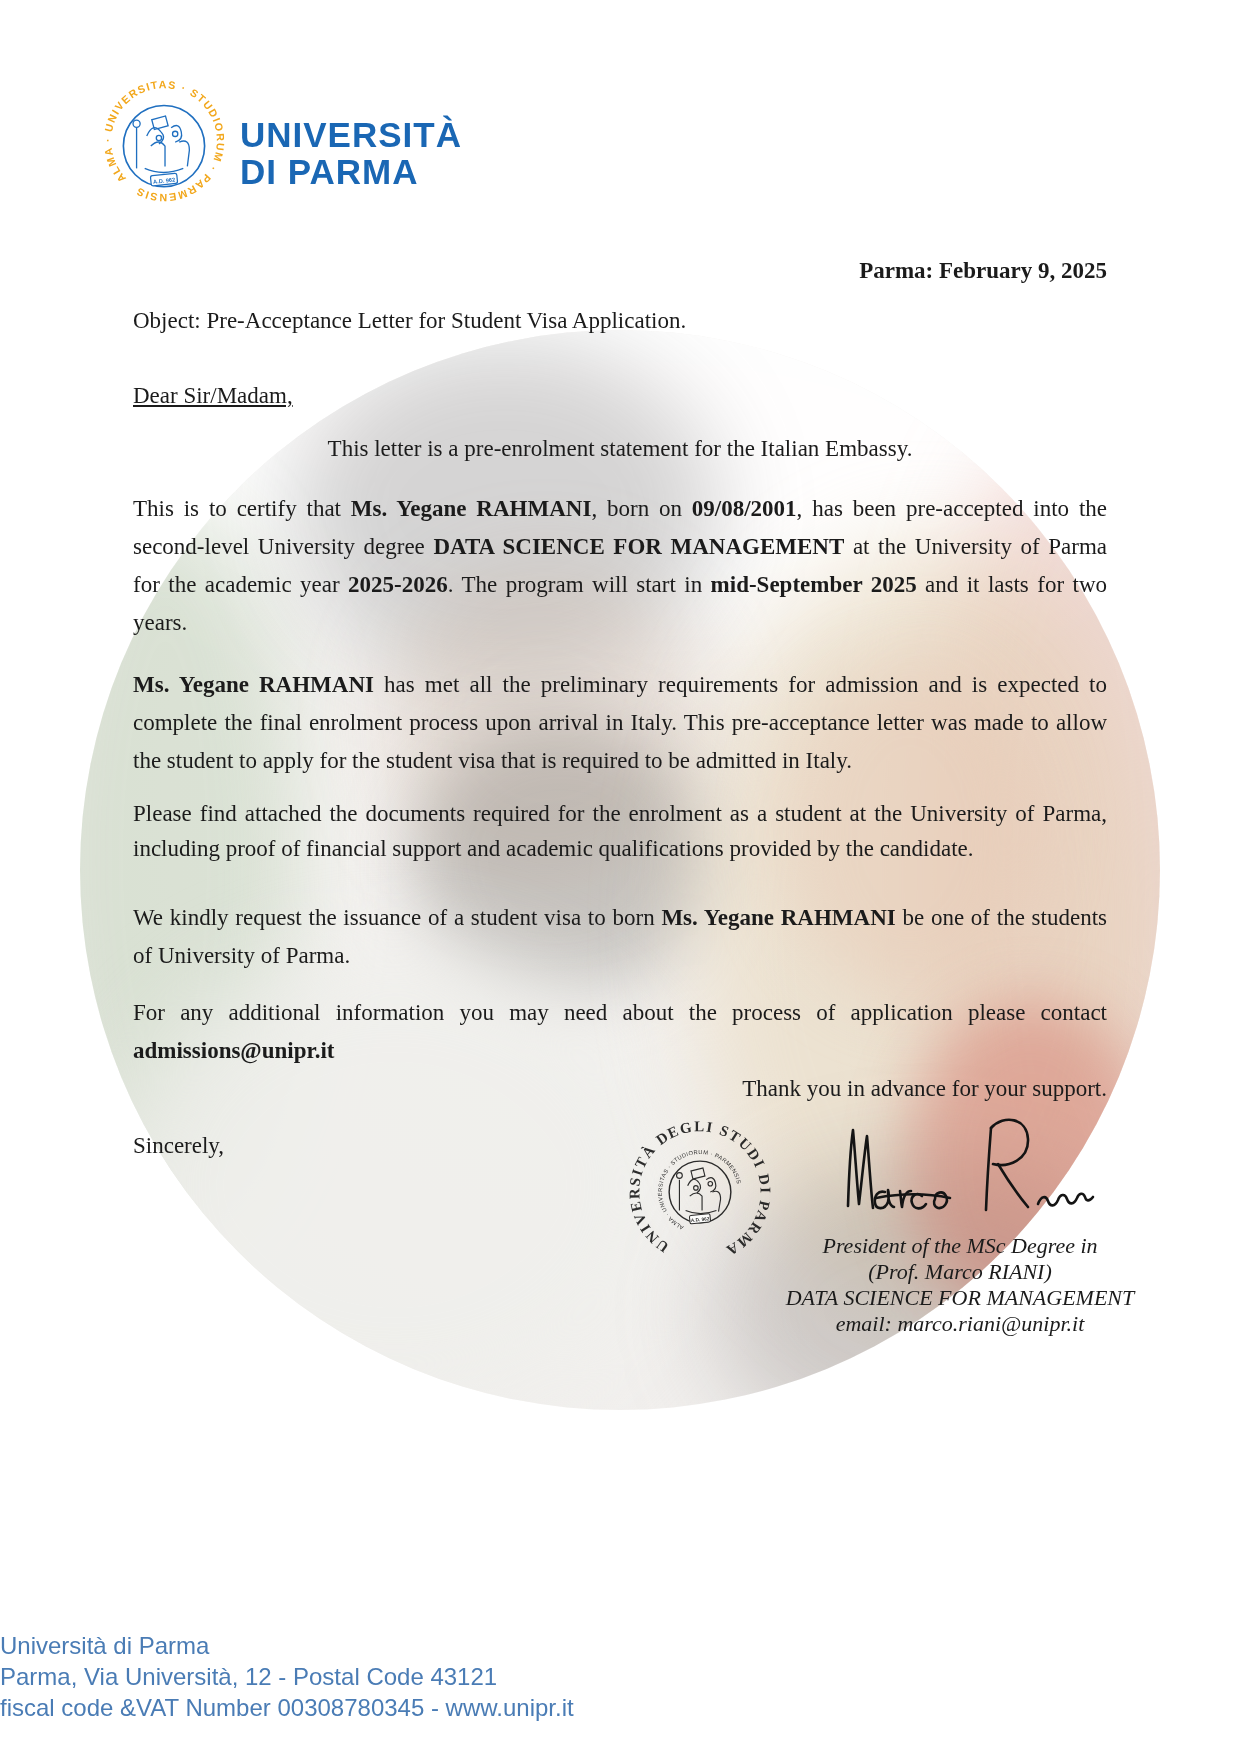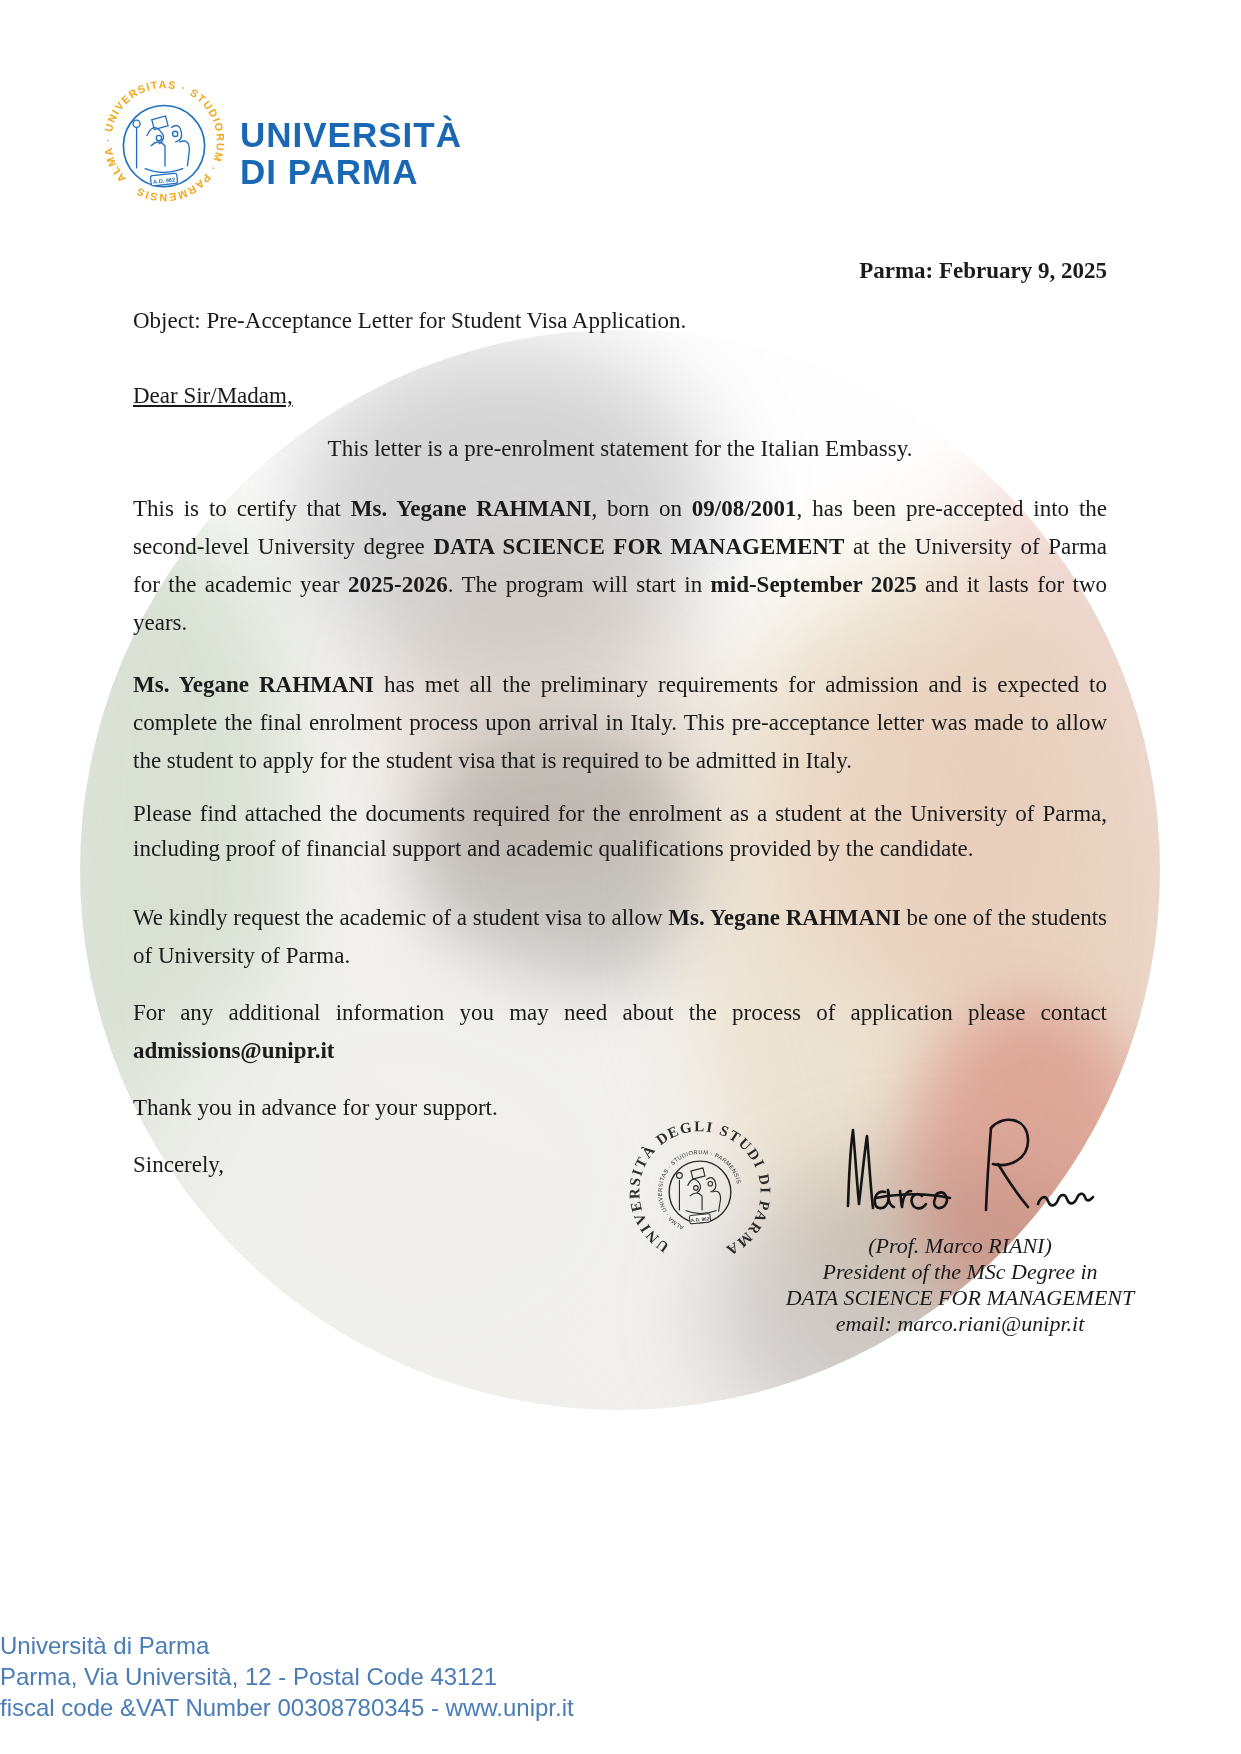--- a/index.html
+++ b/index.html
@@ -47,21 +47,21 @@
   .date-line{margin-top:252px;text-align:right;font-weight:700;}
   .object-line{margin-top:12px;font-weight:400;}
   .salutation{margin-top:37px;text-decoration:underline;}
   .intro{margin-top:15px;text-align:center;}
   .para{text-align:justify;}
   .p3{margin-top:22px;}
   .p4{margin-top:24px;}
   .p5{margin-top:16px;line-height:35px;}
   .p6{margin-top:33px;}
   .p7{margin-top:19px;}
-  .thanks{margin-top:19px;}
+  .thanks{text-align:right;}
   .closing{margin-top:19px;}
   .b{font-weight:700;}
 
   
   .stamp{position:absolute;left:628px;top:1120px;width:144px;height:144px;opacity:.92;}
   .signature-svg{position:absolute;left:840px;top:1098px;width:260px;height:135px;}
   .sig-block{position:absolute;left:760px;top:1233px;width:400px;text-align:center;
     font-style:italic;font-size:22px;line-height:26px;}
 
   
@@ -118,21 +118,21 @@
 </div>
 
 <div class="letter">
   <div class="date-line">Parma: February 9, 2025</div>
   <div class="object-line">Object: Pre-Acceptance Letter for Student Visa Application.</div>
   <div class="salutation">Dear Sir/Madam,</div>
   <div class="intro">This letter is a pre-enrolment statement for the Italian Embassy.</div>
   <div class="para p3"><span>This is to certify that </span><span class="b">Ms. Yegane RAHMANI</span><span>, born on </span><span class="b">09/08/2001</span><span>, has been pre-accepted into the second-level University degree </span><span class="b">DATA SCIENCE FOR MANAGEMENT</span><span> at the University of Parma for the academic year </span><span class="b">2025-2026</span><span>. The program will start in </span><span class="b">mid-September 2025</span><span> and it lasts for two years.</span></div>
   <div class="para p4"><span class="b">Ms. Yegane RAHMANI</span><span> has met all the preliminary requirements for admission and is expected to complete the final enrolment process upon arrival in Italy. This pre-acceptance letter was made to allow the student to apply for the student visa that is required to be admitted in Italy.</span></div>
   <div class="para p5">Please find attached the documents required for the enrolment as a student at the University of Parma, including proof of financial support and academic qualifications provided by the candidate.</div>
-  <div class="para p6"><span>We kindly request the academic of a student visa to allow </span><span class="b">Ms. Yegane RAHMANI</span><span> be one of the students of University of Parma.</span></div>
+  <div class="para p6"><span>We kindly request the issuance of a student visa to born </span><span class="b">Ms. Yegane RAHMANI</span><span> be one of the students of University of Parma.</span></div>
   <div class="para p7"><span>For any additional information you may need about the process of application please contact </span><span class="b">admissions@unipr.it</span></div>
   <div class="thanks">Thank you in advance for your support.</div>
   <div class="closing">Sincerely,</div>
 </div>
 
 <svg class="stamp" viewBox="0 0 140 140">
   <defs>
     <path id="stampOuter" d="M 70,11 a 59,59 0 1 1 -0.01,0" transform="rotate(210 70 70)"></path>
     <path id="stampInner" d="M 70,33 a 37,37 0 1 1 -0.01,0" transform="rotate(205 70 70)"></path>
   </defs>
@@ -172,22 +172,22 @@
     <path d="M 95,101 C 95,94 103,92 106,98 C 109,104 104,111 98,110 C 94,109 93,104 95,101"></path>
     <path d="M 36,100 C 62,95 86,95 110,100"></path>
     <path d="M 151,30 C 149,56 147,86 146,112"></path>
     <path d="M 151,30 C 164,16 187,20 188,41 C 189,62 168,70 153,66"></path>
     <path d="M 158,66 C 167,81 178,97 188,109"></path>
     <path d="M 198,106 C 201,98 206,97 208,103 C 210,109 215,109 218,102 C 220,96 225,95 227,101 C 229,107 234,107 237,100 C 239,95 243,94 245,99 C 246,103 249,104 253,99"></path>
   </g>
 </svg>
 
 <div class="sig-block">
+  <div>President of the MSc Degree in</div>
   <div>(Prof. Marco RIANI)</div>
-  <div>President of the MSc Degree in</div>
   <div>DATA SCIENCE FOR MANAGEMENT</div>
   <div>email: marco.riani@unipr.it</div>
 </div>
 
 <div class="footer">
   <div>Università di Parma</div>
   <div>Parma, Via Università, 12 - Postal Code 43121</div>
   <div>fiscal code &amp;VAT Number 00308780345 - www.unipr.it</div>
 </div>
 

